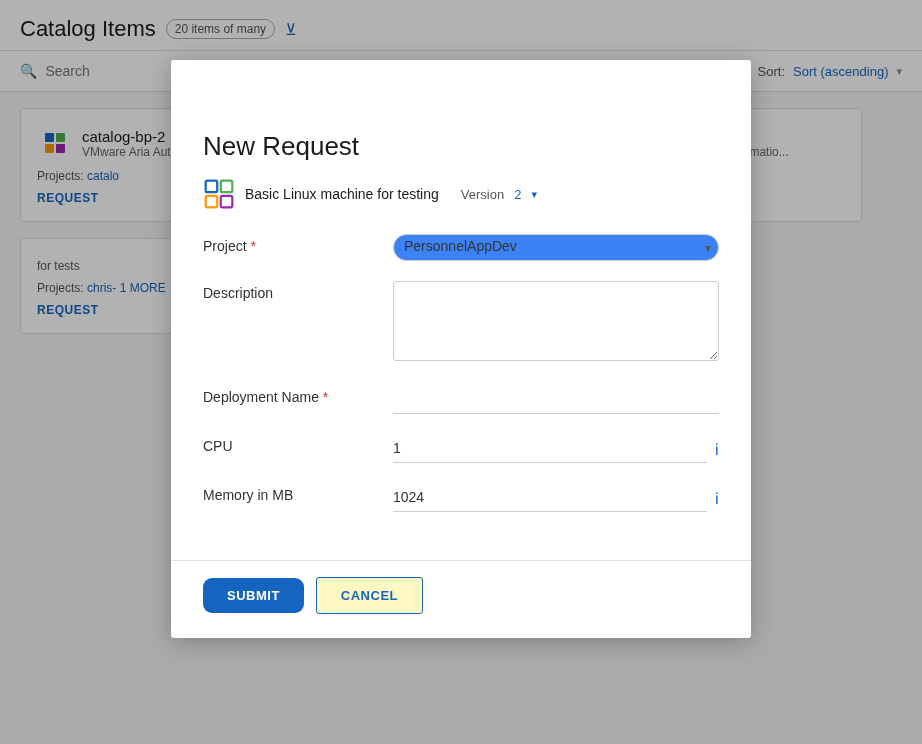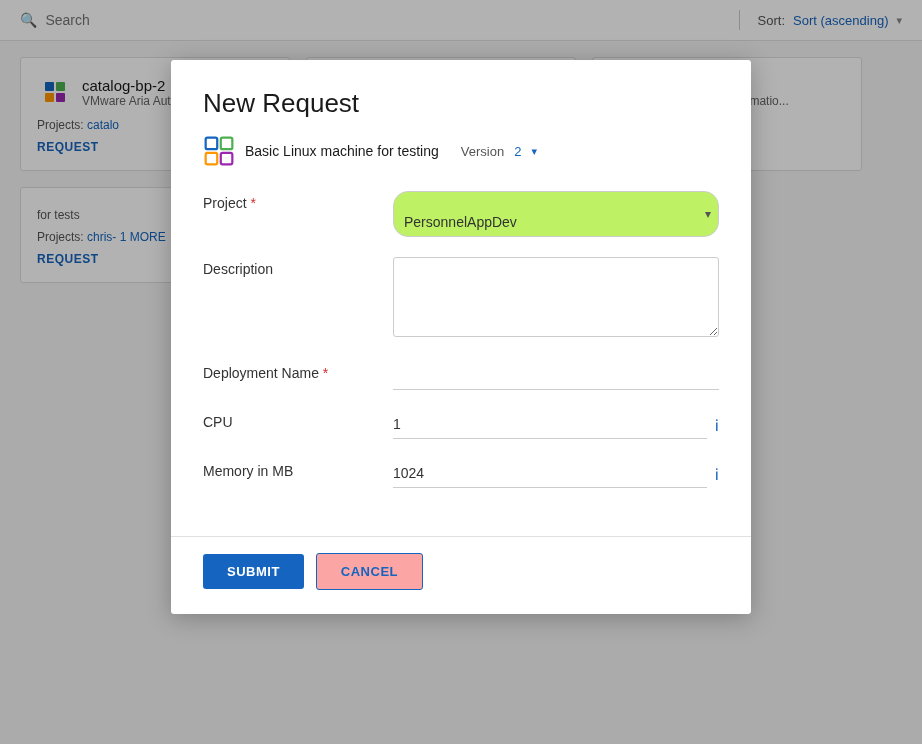--- a/index.html
+++ b/index.html
@@ -159,20 +159,21 @@
     .modal-body {
       padding: 28px 32px 20px 32px;
       flex: 1;
       overflow-y: auto;
     }
     .modal-title {
       font-size: 26px;
       font-weight: 300;
       color: #1a1a1a;
       margin-bottom: 16px;
+      margin-top: 43px;
     }
     .modal-item-header {
       display: flex;
       align-items: center;
       gap: 10px;
       margin-bottom: 24px;
     }
     .modal-item-name {
       font-size: 14px;
       color: #1a1a1a;
@@ -210,26 +211,26 @@
     }
     .required-star {
       color: #d32f2f;
     }
     .form-control-wrap {
       flex: 1;
       position: relative;
     }
     .form-select {
       width: 100%;
-      padding: 22px 28px 6px 10px;
+      padding: 3px 28px 6px 10px;
       border: 1px solid #ccc;
       border-radius: 15px;
       font-size: 14px;
       color: #333;
-      background: #bef264;
+      background: #3b82f6;
       appearance: none;
       cursor: pointer;
       outline: none;
     }
     .select-chevron {
       position: absolute;
       right: 8px;
       top: 50%;
       transform: translateY(-50%);
       color: #555;
@@ -286,30 +287,30 @@
       align-items: center;
       padding: 16px 32px 24px 32px;
       gap: 12px;
       border-top: 1px solid #e0e0e0;
       margin-top: 8px;
     }
     .btn-submit {
       background: #1565c0;
       color: #fff;
       border: none;
-      border-radius: 3px;
+      border-radius: 9px;
       padding: 10px 24px;
       font-size: 13px;
       font-weight: 700;
       letter-spacing: 0.5px;
       cursor: pointer;
       text-transform: uppercase;
     }
     .btn-cancel {
-      background: #fca5a5;
+      background: #fef9c3;
       color: #1565c0;
       border: 1px solid #1565c0;
       border-radius: 3px;
       padding: 10px 24px;
       font-size: 13px;
       font-weight: 600;
       letter-spacing: 0.5px;
       cursor: pointer;
       text-transform: uppercase;
     }
@@ -319,20 +320,25 @@
       color: #1565c0;
       cursor: pointer;
       font-weight: 500;
     }
   </style>
 </head>
 <body>
 
 <div>
 
+  <div class="page-header">
+    <span class="page-title">Catalog Items</span>
+    <span class="item-count-badge">20 items of many</span>
+    <span class="filter-icon">⊻</span>
+  </div>
 
   <div class="search-bar">
     <span class="search-icon">🔍</span>
     <input class="search-input" type="text" placeholder="Search" style="">
     <div class="sort-divider"></div>
     <span class="sort-label">Sort:</span>
     <span class="sort-value">Sort (ascending)</span>
     <span style="color:#888;font-size:11px;">▾</span>
   </div>
 

